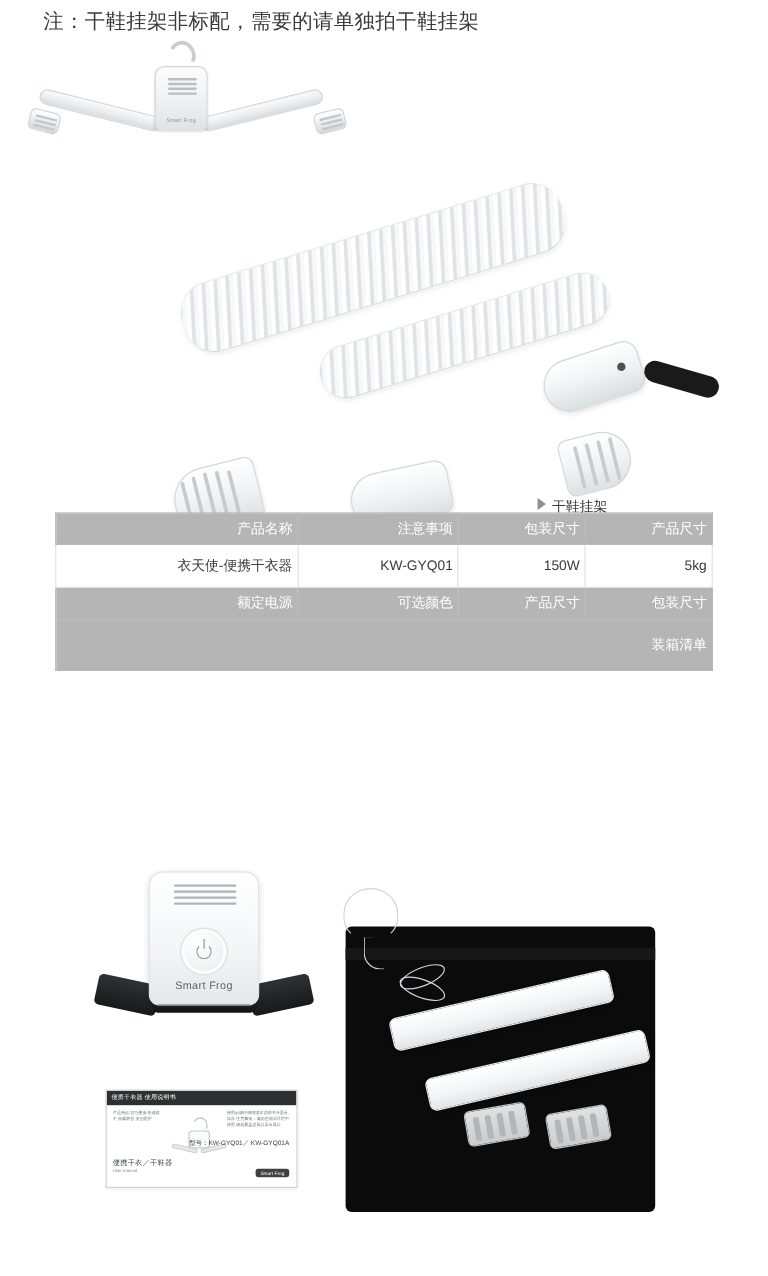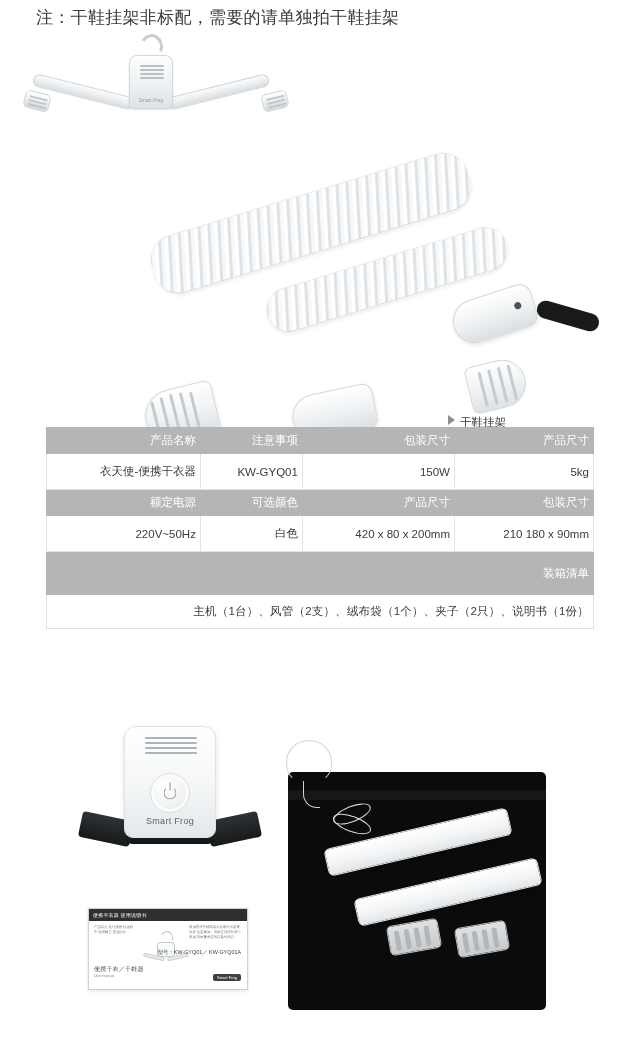--- a/index.html
+++ b/index.html
@@ -630,31 +630,22 @@
       <td>KW-GYQ01</td>
       <td>150W</td>
       <td>5kg</td>
     </tr>
     <tr class="head">
       <td>额定电源</td>
       <td>可选颜色</td>
       <td>产品尺寸</td>
       <td>包装尺寸</td>
     </tr>
-    <tr class="val">
-      <td>220V~50Hz</td>
-      <td>白色</td>
-      <td>420 x 80 x 200mm</td>
-      <td>210 180 x 90mm</td>
-    </tr>
     <tr class="pack-head">
       <td colspan="4">装箱清单</td>
-    </tr>
-    <tr class="pack-val">
-      <td colspan="4">主机（1台）、风管（2支）、绒布袋（1个）、夹子（2只）、说明书（1份）</td>
     </tr>
   </tbody>
     </table>
 </div>
 
 <div class="photos">
 
   <div class="wing left"></div>
   <div class="wing right"></div>
   <div class="unit-base"></div>

